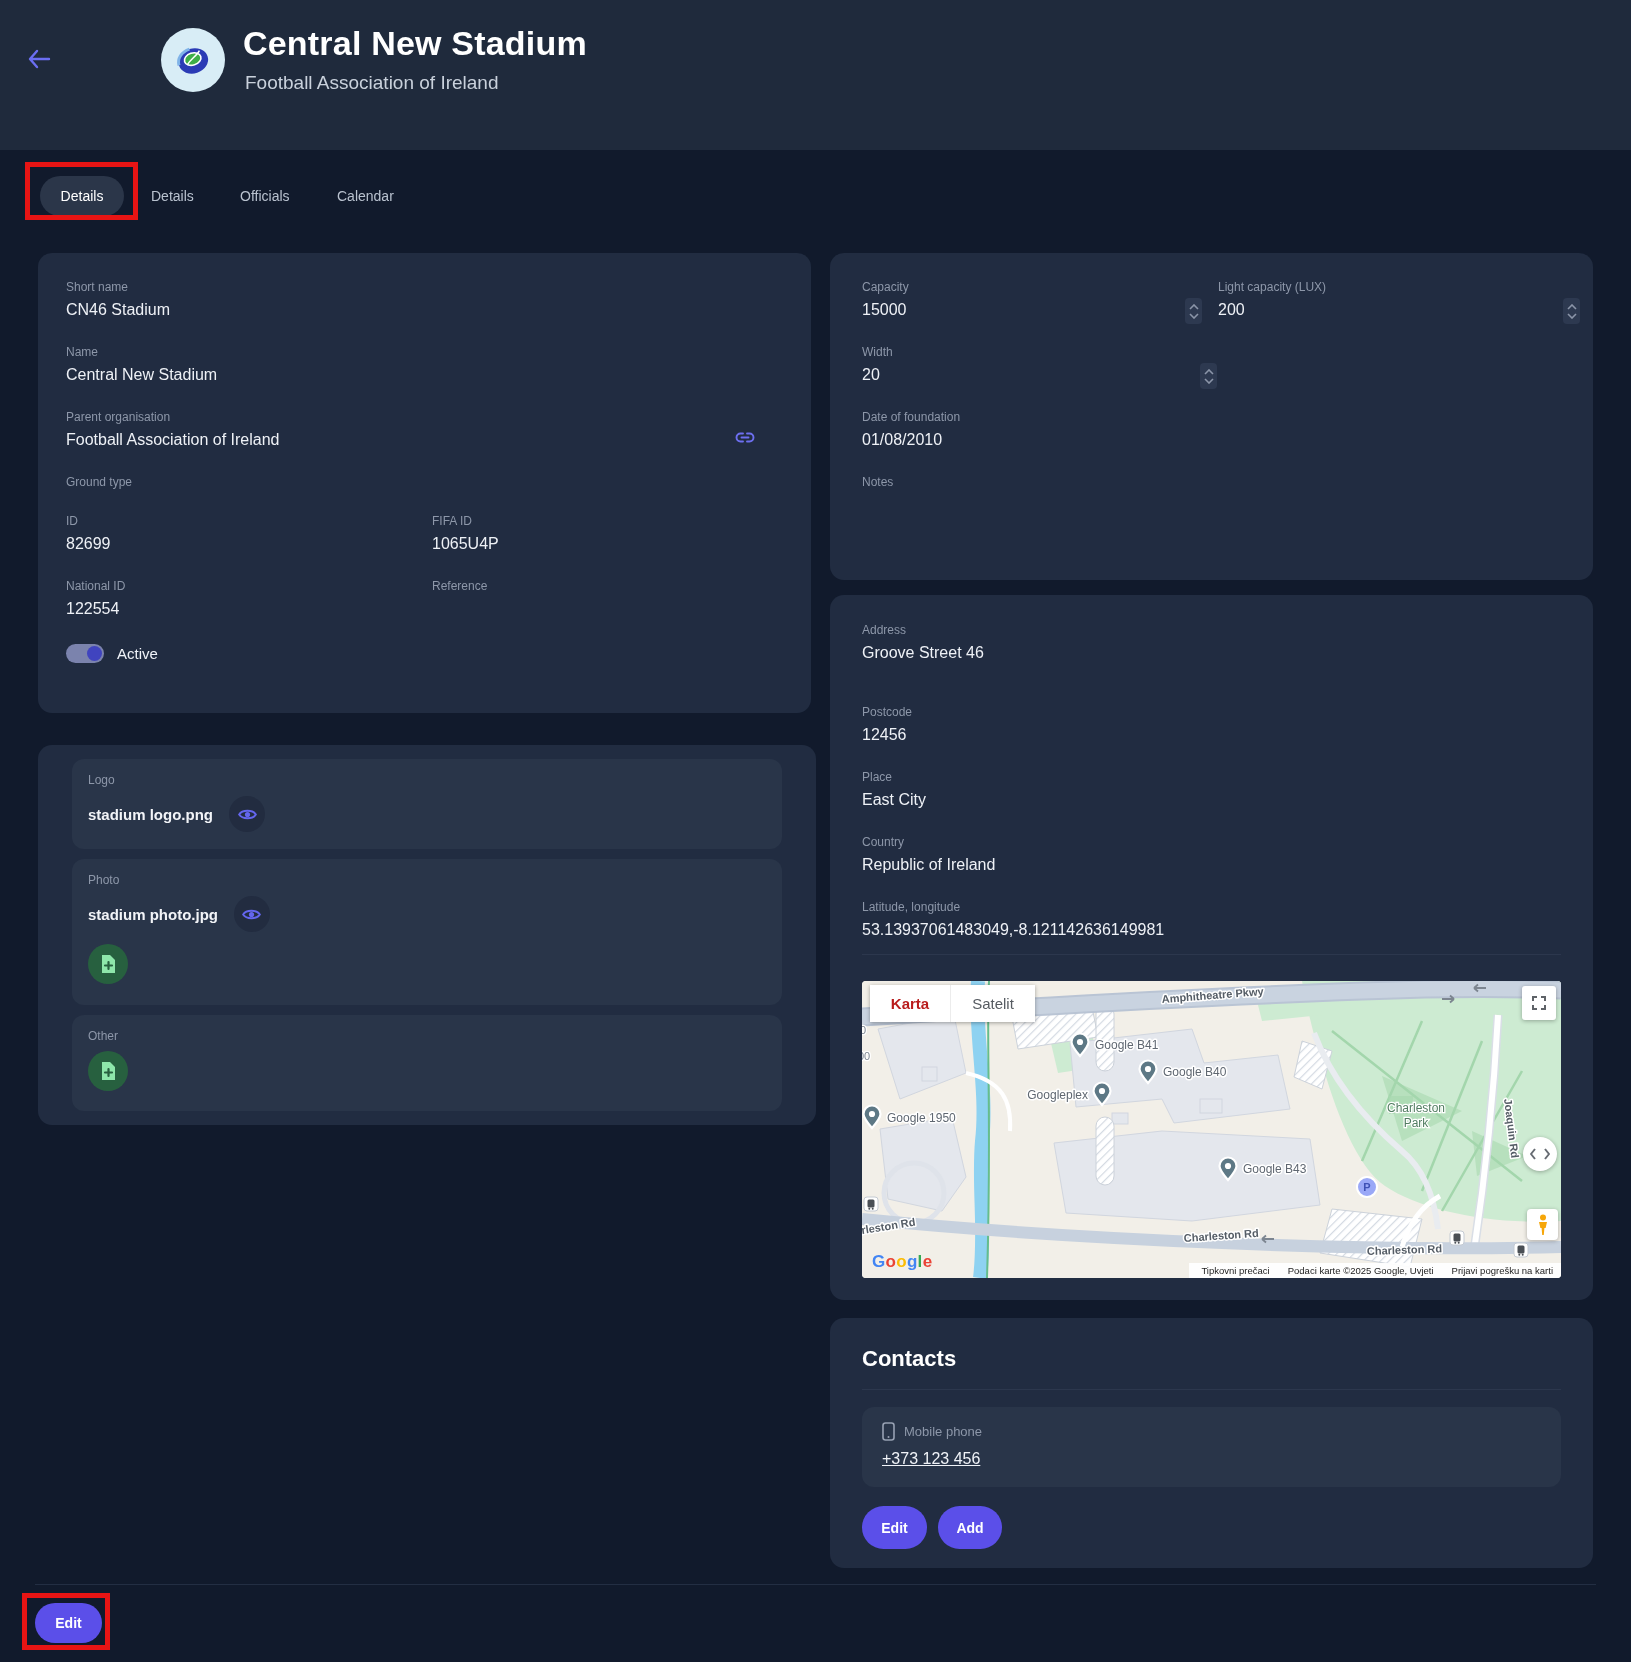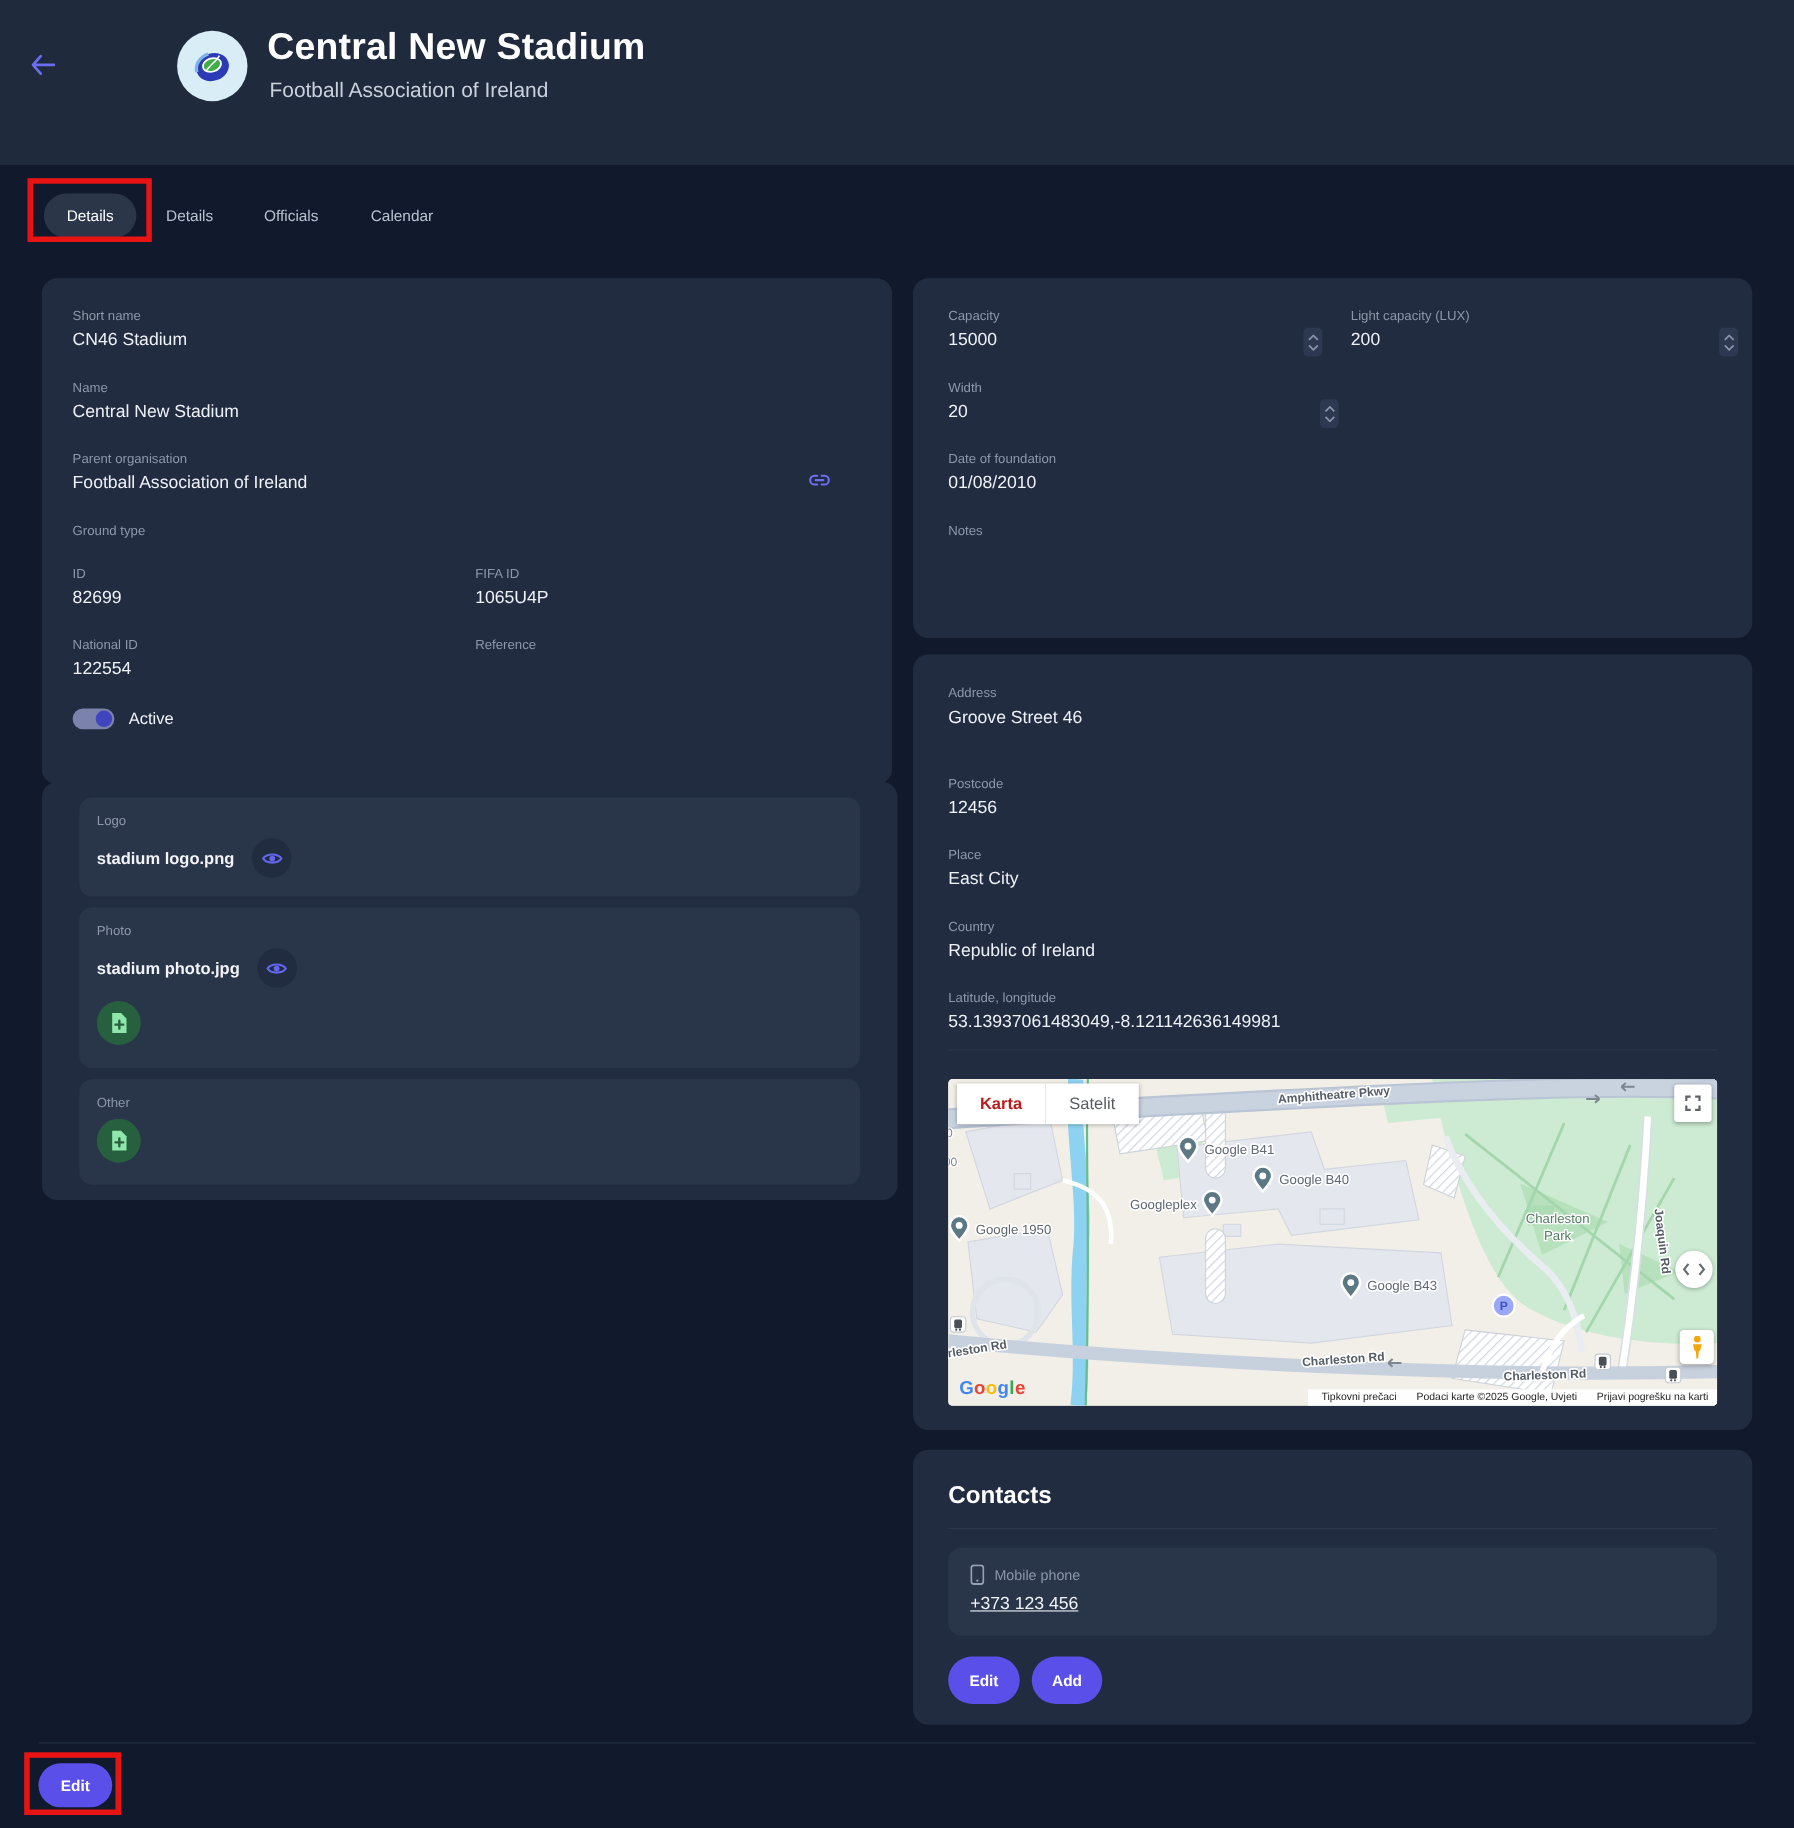--- a/index.html
+++ b/index.html
@@ -142,21 +142,21 @@
       </div>
     </div>
     <div class="toggle-row">
       <div class="toggle">
           <div class="knob"></div>
         </div>
       <div class="toggle-label">Active</div>
     </div>
   </div>
 
-  <div class="card" style="left:38px;top:711px;width:778px;height:380px;padding:14px 34px;">
+  <div class="card" style="left:38px;top:745px;width:778px;height:380px;padding:14px 34px;">
     <div class="upcard" style="height:90px;">
       <div class="flabel" style="margin-bottom:0;">Logo</div>
       <div class="file-row">
         <span class="file-name">stadium logo.png</span>
         <span class="eye-btn">
           <svg width="19" height="13" viewBox="0 0 19 13">
             <path d="M1.2,6.5 C4.2,1.6 14.8,1.6 17.8,6.5 C14.8,11.4 4.2,11.4 1.2,6.5 Z" fill="none" stroke="#6466ee" stroke-width="2"></path>
             <circle cx="9.5" cy="6.5" r="2.6" fill="#6466ee"></circle>
           </svg>
         </span>
@@ -185,21 +185,21 @@
       <div class="add-file-btn" style="margin-top:8px;">
         <svg width="17" height="20" viewBox="0 0 17 20">
           <path d="M2,1 h8 l5,5 v13 h-13 z" fill="#8ee6aa"></path>
           <path d="M8.5,8 v7 M5,11.5 h7" stroke="#27603f" stroke-width="2.2" stroke-linecap="round"></path>
         </svg>
       </div>
     </div>
   </div>
 
   <div class="card" style="left:830px;top:253px;width:763px;height:327px;padding:27px 16px 20px 32px;">
-    <div style="display:grid;grid-template-columns:352px 1fr;column-gap:14px;">
+    <div style="display:grid;grid-template-columns:352px 1fr;column-gap:4px;">
       <div class="field spec-cell">
         <div class="flabel">Capacity</div>
         <div class="fvalue">15000</div>
         <span class="stepper st-c1">
           <svg width="10" height="6" viewBox="0 0 10 6">
               <path d="M1,5 L5,1 L9,5" stroke="#8b95a8" stroke-width="1.6" fill="none"></path>
             </svg>
           <svg width="10" height="6" viewBox="0 0 10 6">
               <path d="M1,1 L5,5 L9,1" stroke="#8b95a8" stroke-width="1.6" fill="none"></path>
             </svg>

